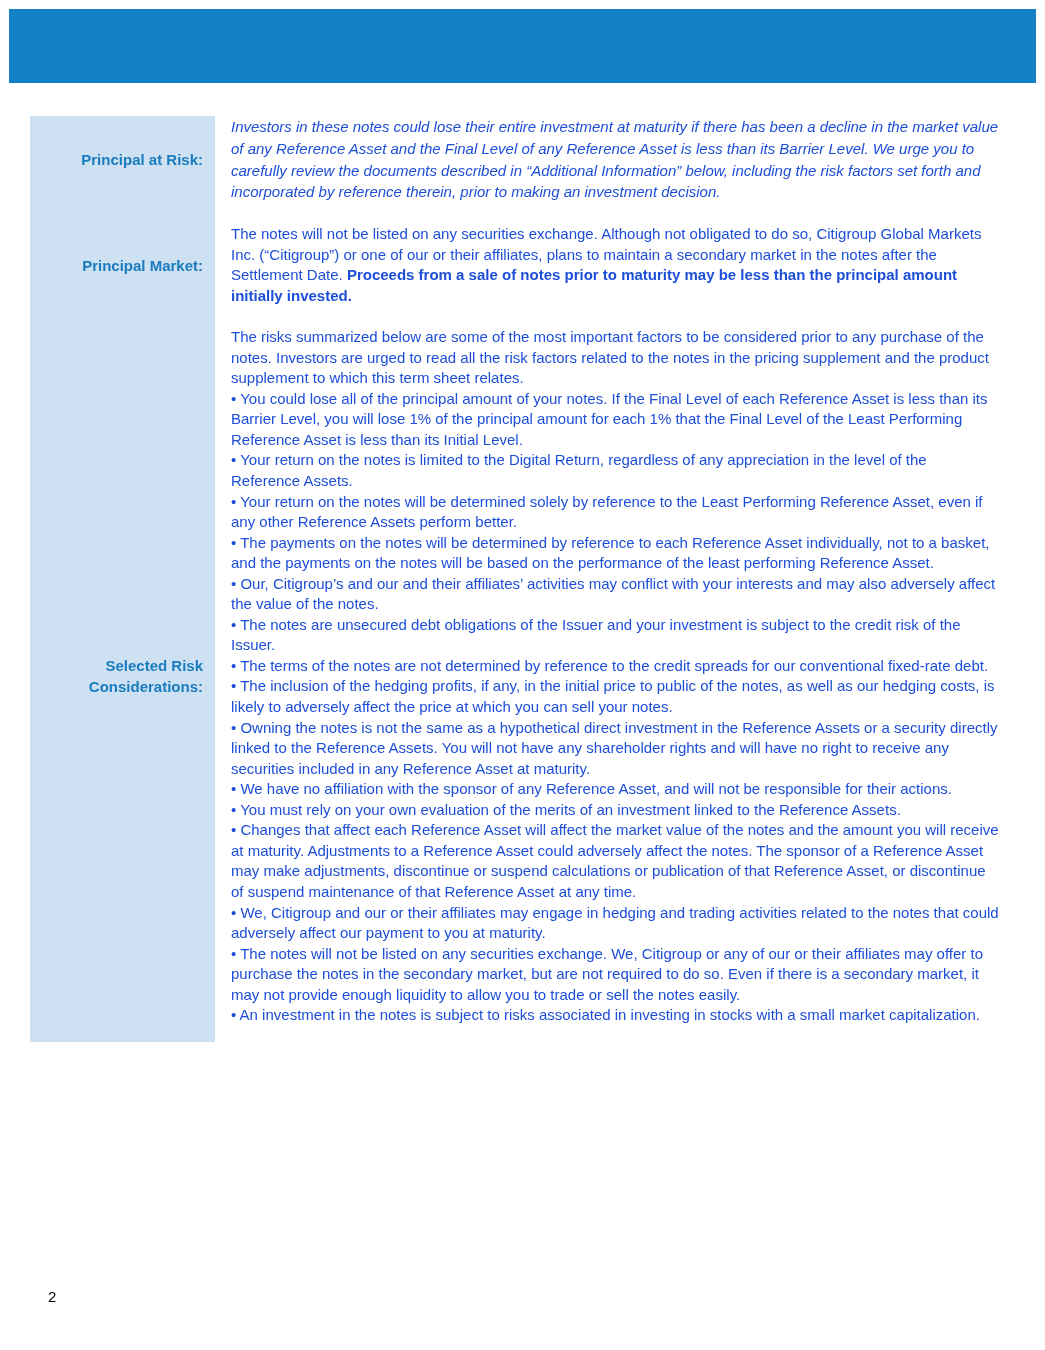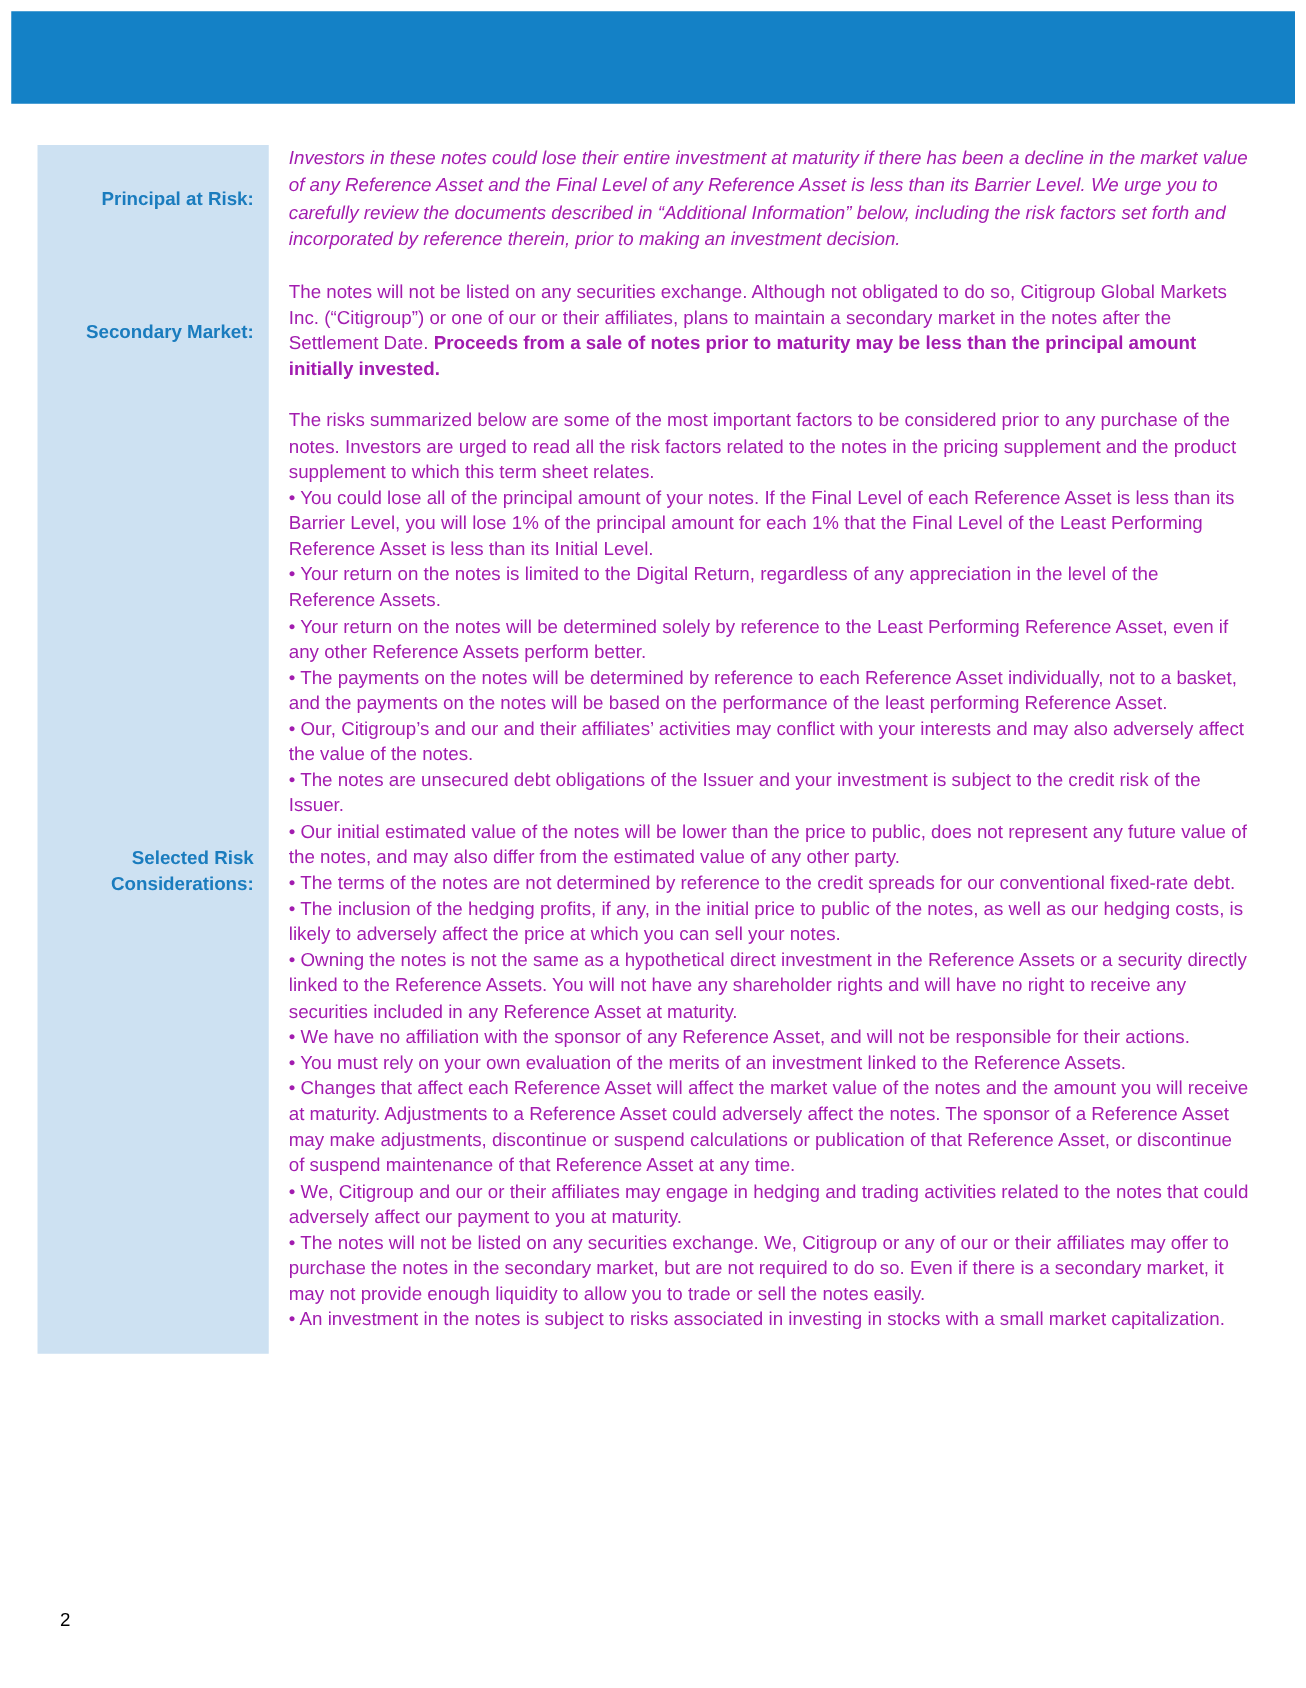--- a/index.html
+++ b/index.html
@@ -51,21 +51,21 @@
     color: #1a7cbe;
     font-weight: bold;
     font-size: 15px;
     line-height: 1.4;
   }
   .content-col {
     flex: 1;
     padding-left: 16px;
     font-size: 15px;
     line-height: 1.37;
-    color: #a21caf;
+    color: #1d4ed8;
   }
   .italic {
     font-style: italic;
     line-height: 1.45;
   }
   .risk-intro { margin: 0; }
   .bullet-item { margin: 0; }
   .page-number {
     position: absolute;
     left: 48px;
@@ -83,39 +83,38 @@
 
   <div class="doc">
     <div class="sidebar-bg"></div>
 
     <div class="section">
       <div class="label-col">Principal at Risk:</div>
       <div class="content-col italic">Investors in these notes could lose their entire investment at maturity if there has been a decline in the market value of any Reference Asset and the Final Level of any Reference Asset is less than its Barrier Level.  We urge you to carefully review the documents described in “Additional Information” below, including the risk factors set forth and incorporated by reference therein, prior to making an investment decision.</div>
     </div>
 
     <div class="section">
-      <div class="label-col">Secondary Market:</div>
+      <div class="label-col">Principal Market:</div>
       <div class="content-col">
         <span>The notes will not be listed on any securities exchange.  Although not obligated to do so, Citigroup Global Markets Inc. (“Citigroup”) or one of our or their affiliates, plans to maintain a secondary market in the notes after the Settlement Date. </span>
         <strong>Proceeds from a sale of notes prior to maturity may be less than the principal amount initially invested.</strong>
       </div>
     </div>
 
     <div class="section">
       <div class="label-col">Selected Risk Considerations:</div>
       <div class="content-col">
         <div class="risk-intro">The risks summarized below are some of the most important factors to be considered prior to any purchase of the notes. Investors are urged to read all the risk factors related to the notes in the pricing supplement and the product supplement to which this term sheet relates.</div>
         <div>
             <div class="bullet-item"><span>• </span><span>You could lose all of the principal amount of your notes. If the Final Level of each Reference Asset is less than its Barrier Level, you will lose 1% of the principal amount for each 1% that the Final Level of the Least Performing Reference Asset is less than its Initial Level.</span></div>
             <div class="bullet-item"><span>• </span><span>Your return on the notes is limited to the Digital Return, regardless of any appreciation in the level of the Reference Assets.</span></div>
             <div class="bullet-item"><span>• </span><span>Your return on the notes will be determined solely by reference to the Least Performing Reference Asset, even if any other Reference Assets perform better.</span></div>
             <div class="bullet-item"><span>• </span><span>The payments on the notes will be determined by reference to each Reference Asset individually, not to a basket, and the payments on the notes will be based on the performance of the least performing Reference Asset.</span></div>
             <div class="bullet-item"><span>• </span><span>Our, Citigroup’s and our and their affiliates’ activities may conflict with your interests and may also adversely affect the value of the notes.</span></div>
             <div class="bullet-item"><span>• </span><span>The notes are unsecured debt obligations of the Issuer and your investment is subject to the credit risk of the Issuer.</span></div>
-            <div class="bullet-item"><span>• </span><span>Our initial estimated value of the notes will be lower than the price to public, does not represent any future value of the notes, and may also differ from the estimated value of any other party.</span></div>
             <div class="bullet-item"><span>• </span><span>The terms of the notes are not determined by reference to the credit spreads for our conventional fixed-rate debt.</span></div>
             <div class="bullet-item"><span>• </span><span>The inclusion of the hedging profits, if any, in the initial price to public of the notes, as well as our hedging costs, is likely to adversely affect the price at which you can sell your notes.</span></div>
             <div class="bullet-item"><span>• </span><span>Owning the notes is not the same as a hypothetical direct investment in the Reference Assets or a security directly linked to the Reference Assets. You will not have any shareholder rights and will have no right to receive any securities included in any Reference Asset at maturity.</span></div>
             <div class="bullet-item"><span>• </span><span>We have no affiliation with the sponsor of any Reference Asset, and will not be responsible for their actions.</span></div>
             <div class="bullet-item"><span>• </span><span>You must rely on your own evaluation of the merits of an investment linked to the Reference Assets.</span></div>
             <div class="bullet-item"><span>• </span><span>Changes that affect each Reference Asset will affect the market value of the notes and the amount you will receive at maturity. Adjustments to a Reference Asset could adversely affect the notes. The sponsor of a Reference Asset may make adjustments, discontinue or suspend calculations or publication of that Reference Asset, or discontinue of suspend maintenance of that Reference Asset at any time.</span></div>
             <div class="bullet-item"><span>• </span><span>We, Citigroup and our or their affiliates may engage in hedging and trading activities related to the notes that could adversely affect our payment to you at maturity.</span></div>
             <div class="bullet-item"><span>• </span><span>The notes will not be listed on any securities exchange. We, Citigroup or any of our or their affiliates may offer to purchase the notes in the secondary market, but are not required to do so. Even if there is a secondary market, it may not provide enough liquidity to allow you to trade or sell the notes easily.</span></div>
             <div class="bullet-item"><span>• </span><span>An investment in the notes is subject to risks associated in investing in stocks with a small market capitalization.</span></div>
           </div>

